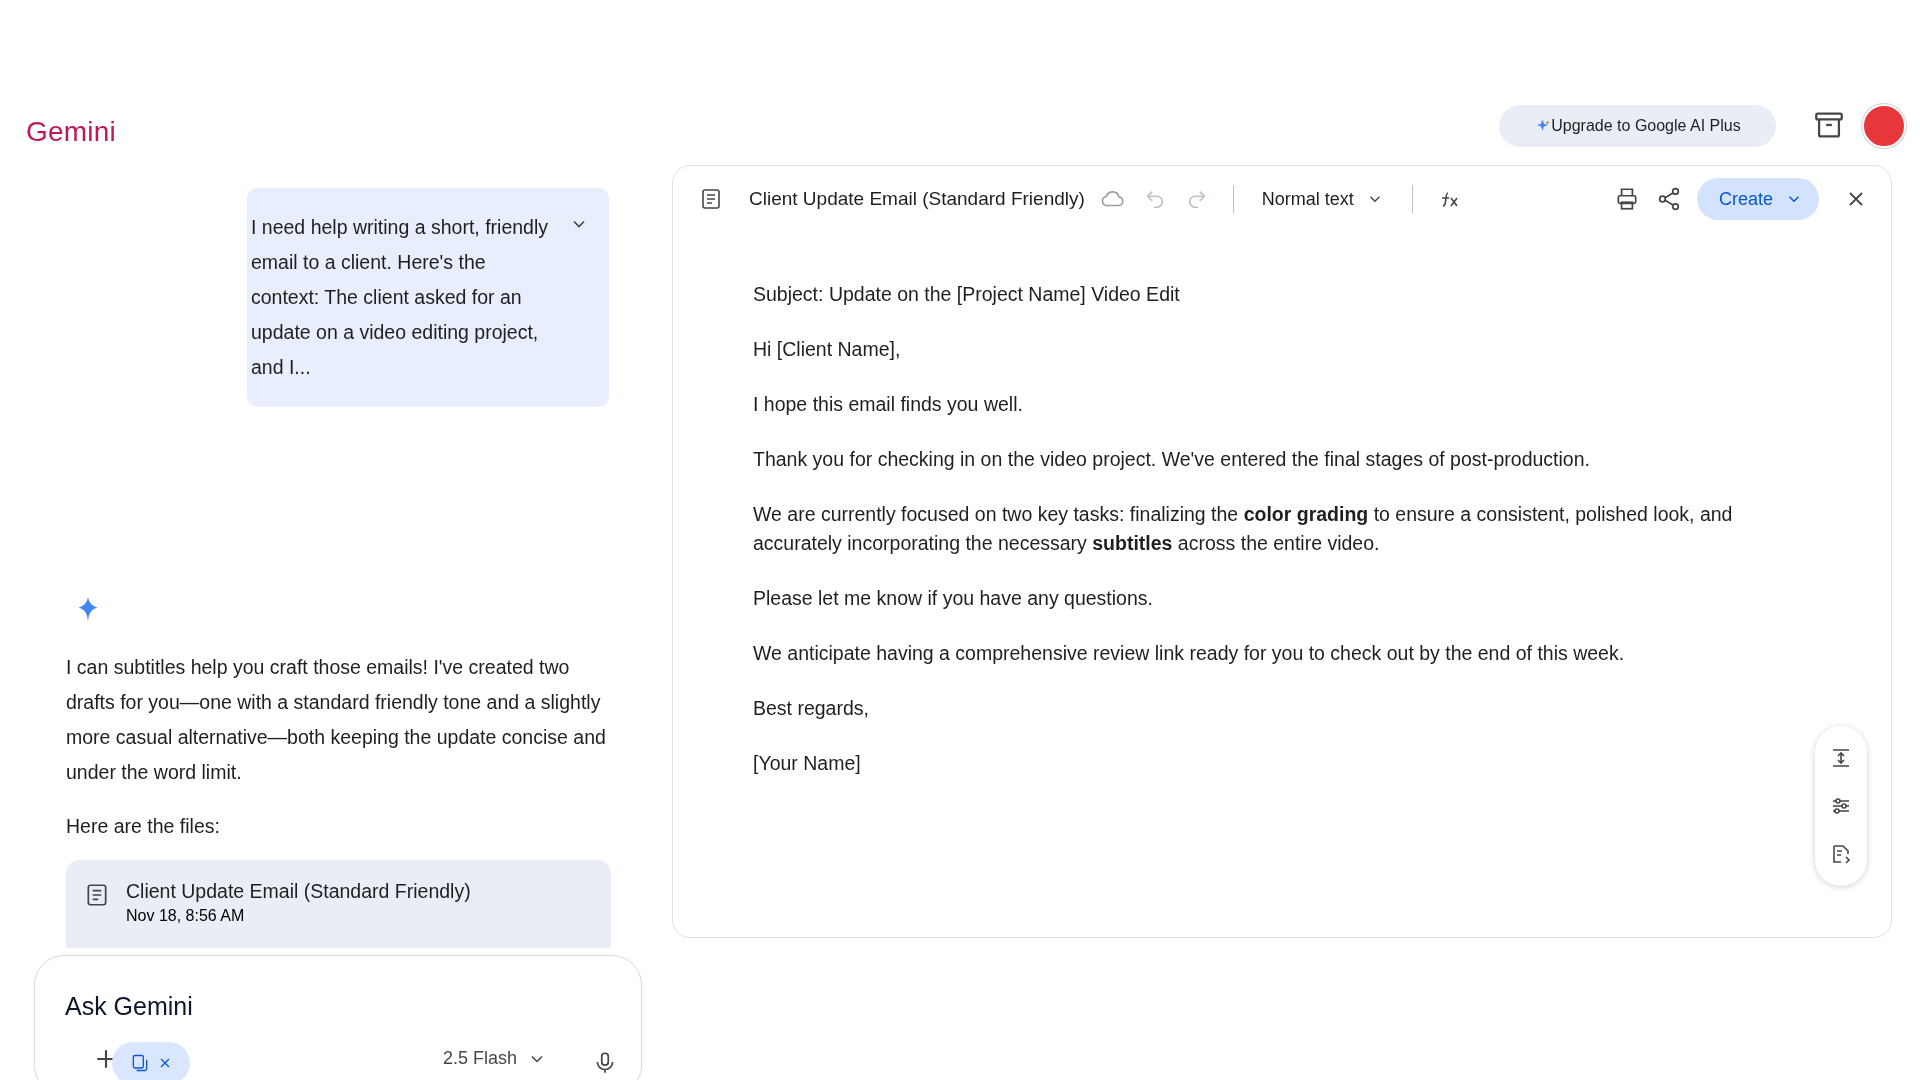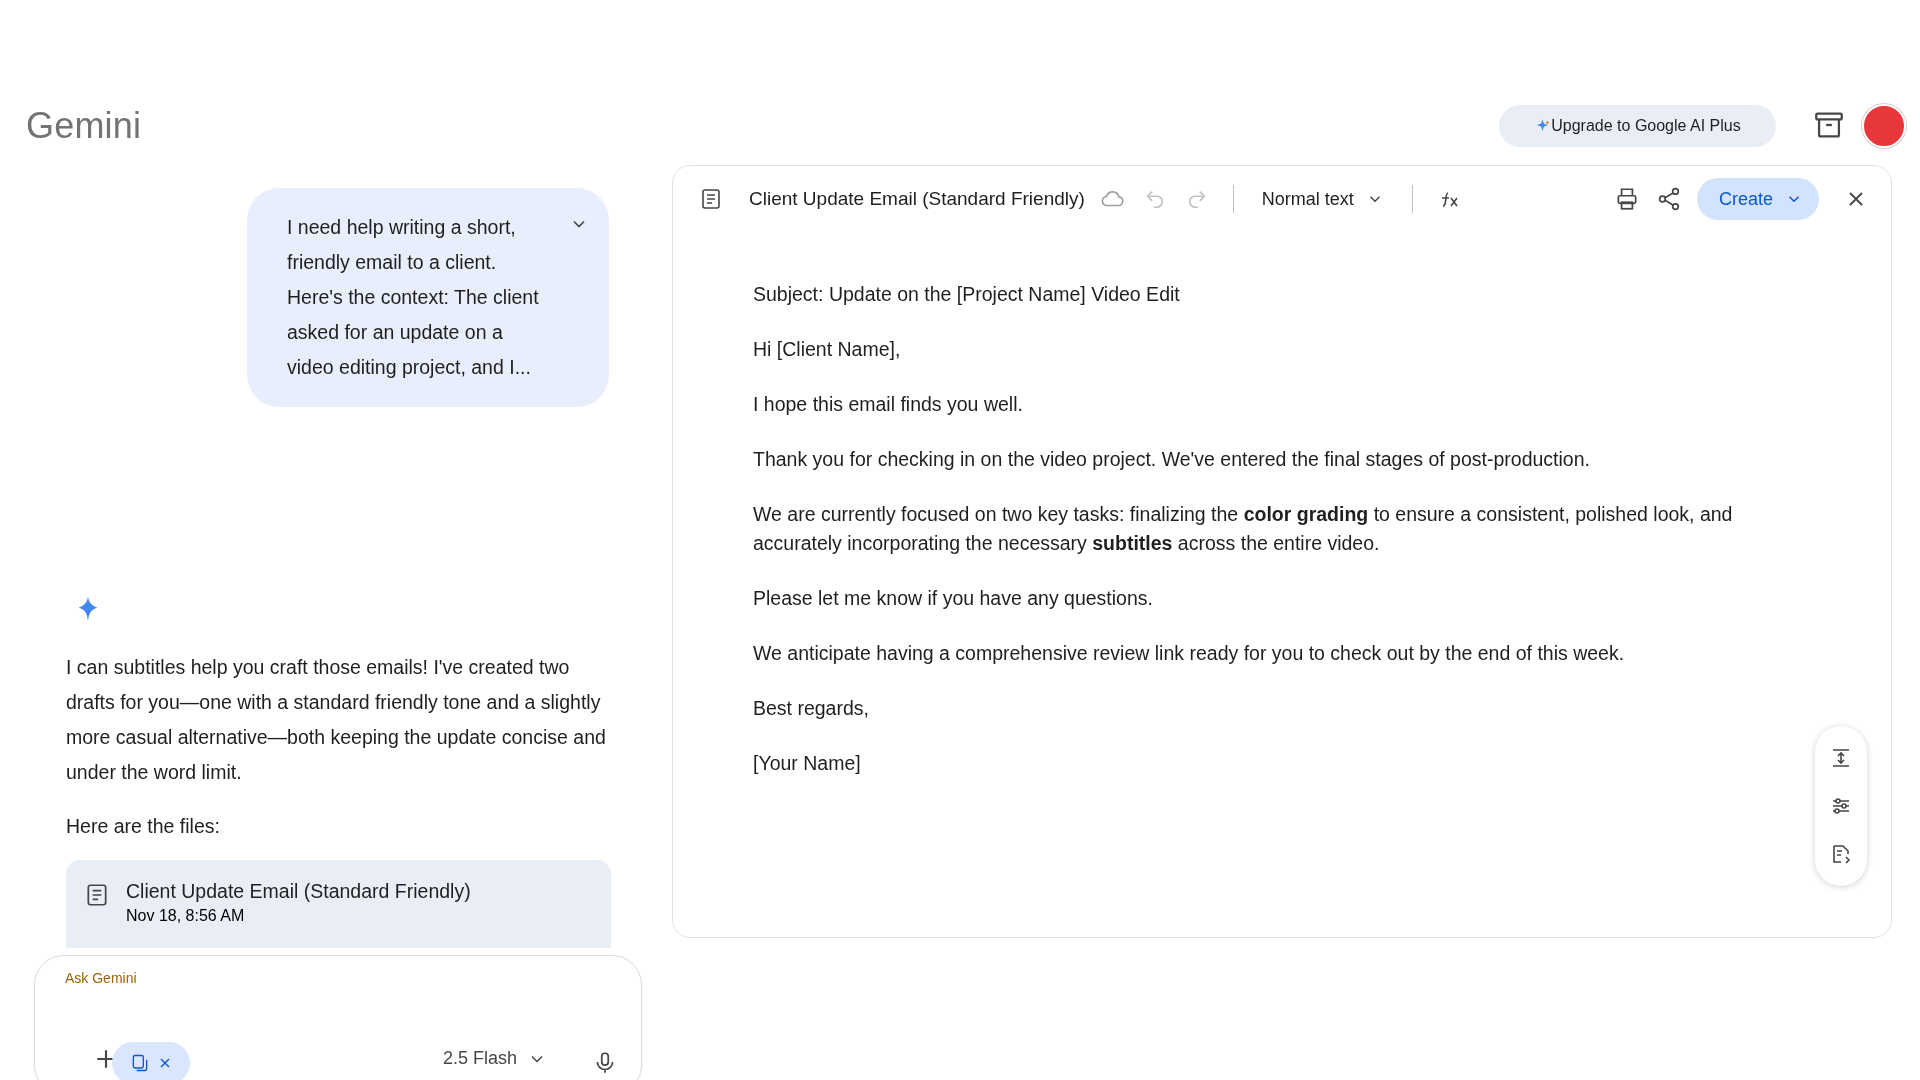--- a/index.html
+++ b/index.html
@@ -17,23 +17,23 @@
   }
 
   
   .topbar {
     position: absolute;
     top: 0; left: 0;
     width: 1920px; height: 160px;
   }
   .brand {
     position: absolute;
-    left: 26px; top: 105px;
-    font-size: 36px;
-    color: #737373;
+    left: 26px; top: 116px;
+    font-size: 28px;
+    color: #be185d;
     letter-spacing: 0.2px;
   }
   .upgrade-pill {
     position: absolute;
     left: 1499px; top: 105px;
     width: 277px; height: 42px;
     background: #e9eef6;
     border-radius: 21px;
     display: flex;
     align-items: center;
@@ -70,22 +70,22 @@
   .chat-col {
     position: absolute;
     left: 0; top: 160px;
     width: 660px; height: 840px;
   }
   .user-bubble {
     position: absolute;
     left: 247px; top: 28px;
     width: 362px;
     background: #e8eefb;
-    border-radius: 32px;
-    padding: 22px 58px 22px 40px;
+    border-radius: 11px;
+    padding: 22px 58px 22px 4px;
   }
   .user-bubble .txt {
     font-size: 19.5px;
     line-height: 35px;
     color: #1f1f1f;
     white-space: pre-line;
   }
   .bubble-chevron {
     position: absolute;
     right: 20px; top: 26px;
@@ -140,23 +140,23 @@
     position: absolute;
     left: 34px; top: 795px;
     width: 608px; height: 140px;
     background: #ffffff;
     border: 1px solid #dadce0;
     border-radius: 30px;
     box-shadow: 0 1px 3px rgba(0,0,0,0.06);
   }
   .composer .placeholder {
     position: absolute;
-    left: 30px; top: 14px;
-    font-size: 14px;
-    color: #a16207;
+    left: 30px; top: 36px;
+    font-size: 25px;
+    color: #0f172a;
   }
   .composer .plus {
     position: absolute;
     left: 56px; top: 88px;
     width: 30px; height: 30px;
     cursor: pointer;
   }
   .attach-chip {
     position: absolute;
     left: 112px; top: 882px;

